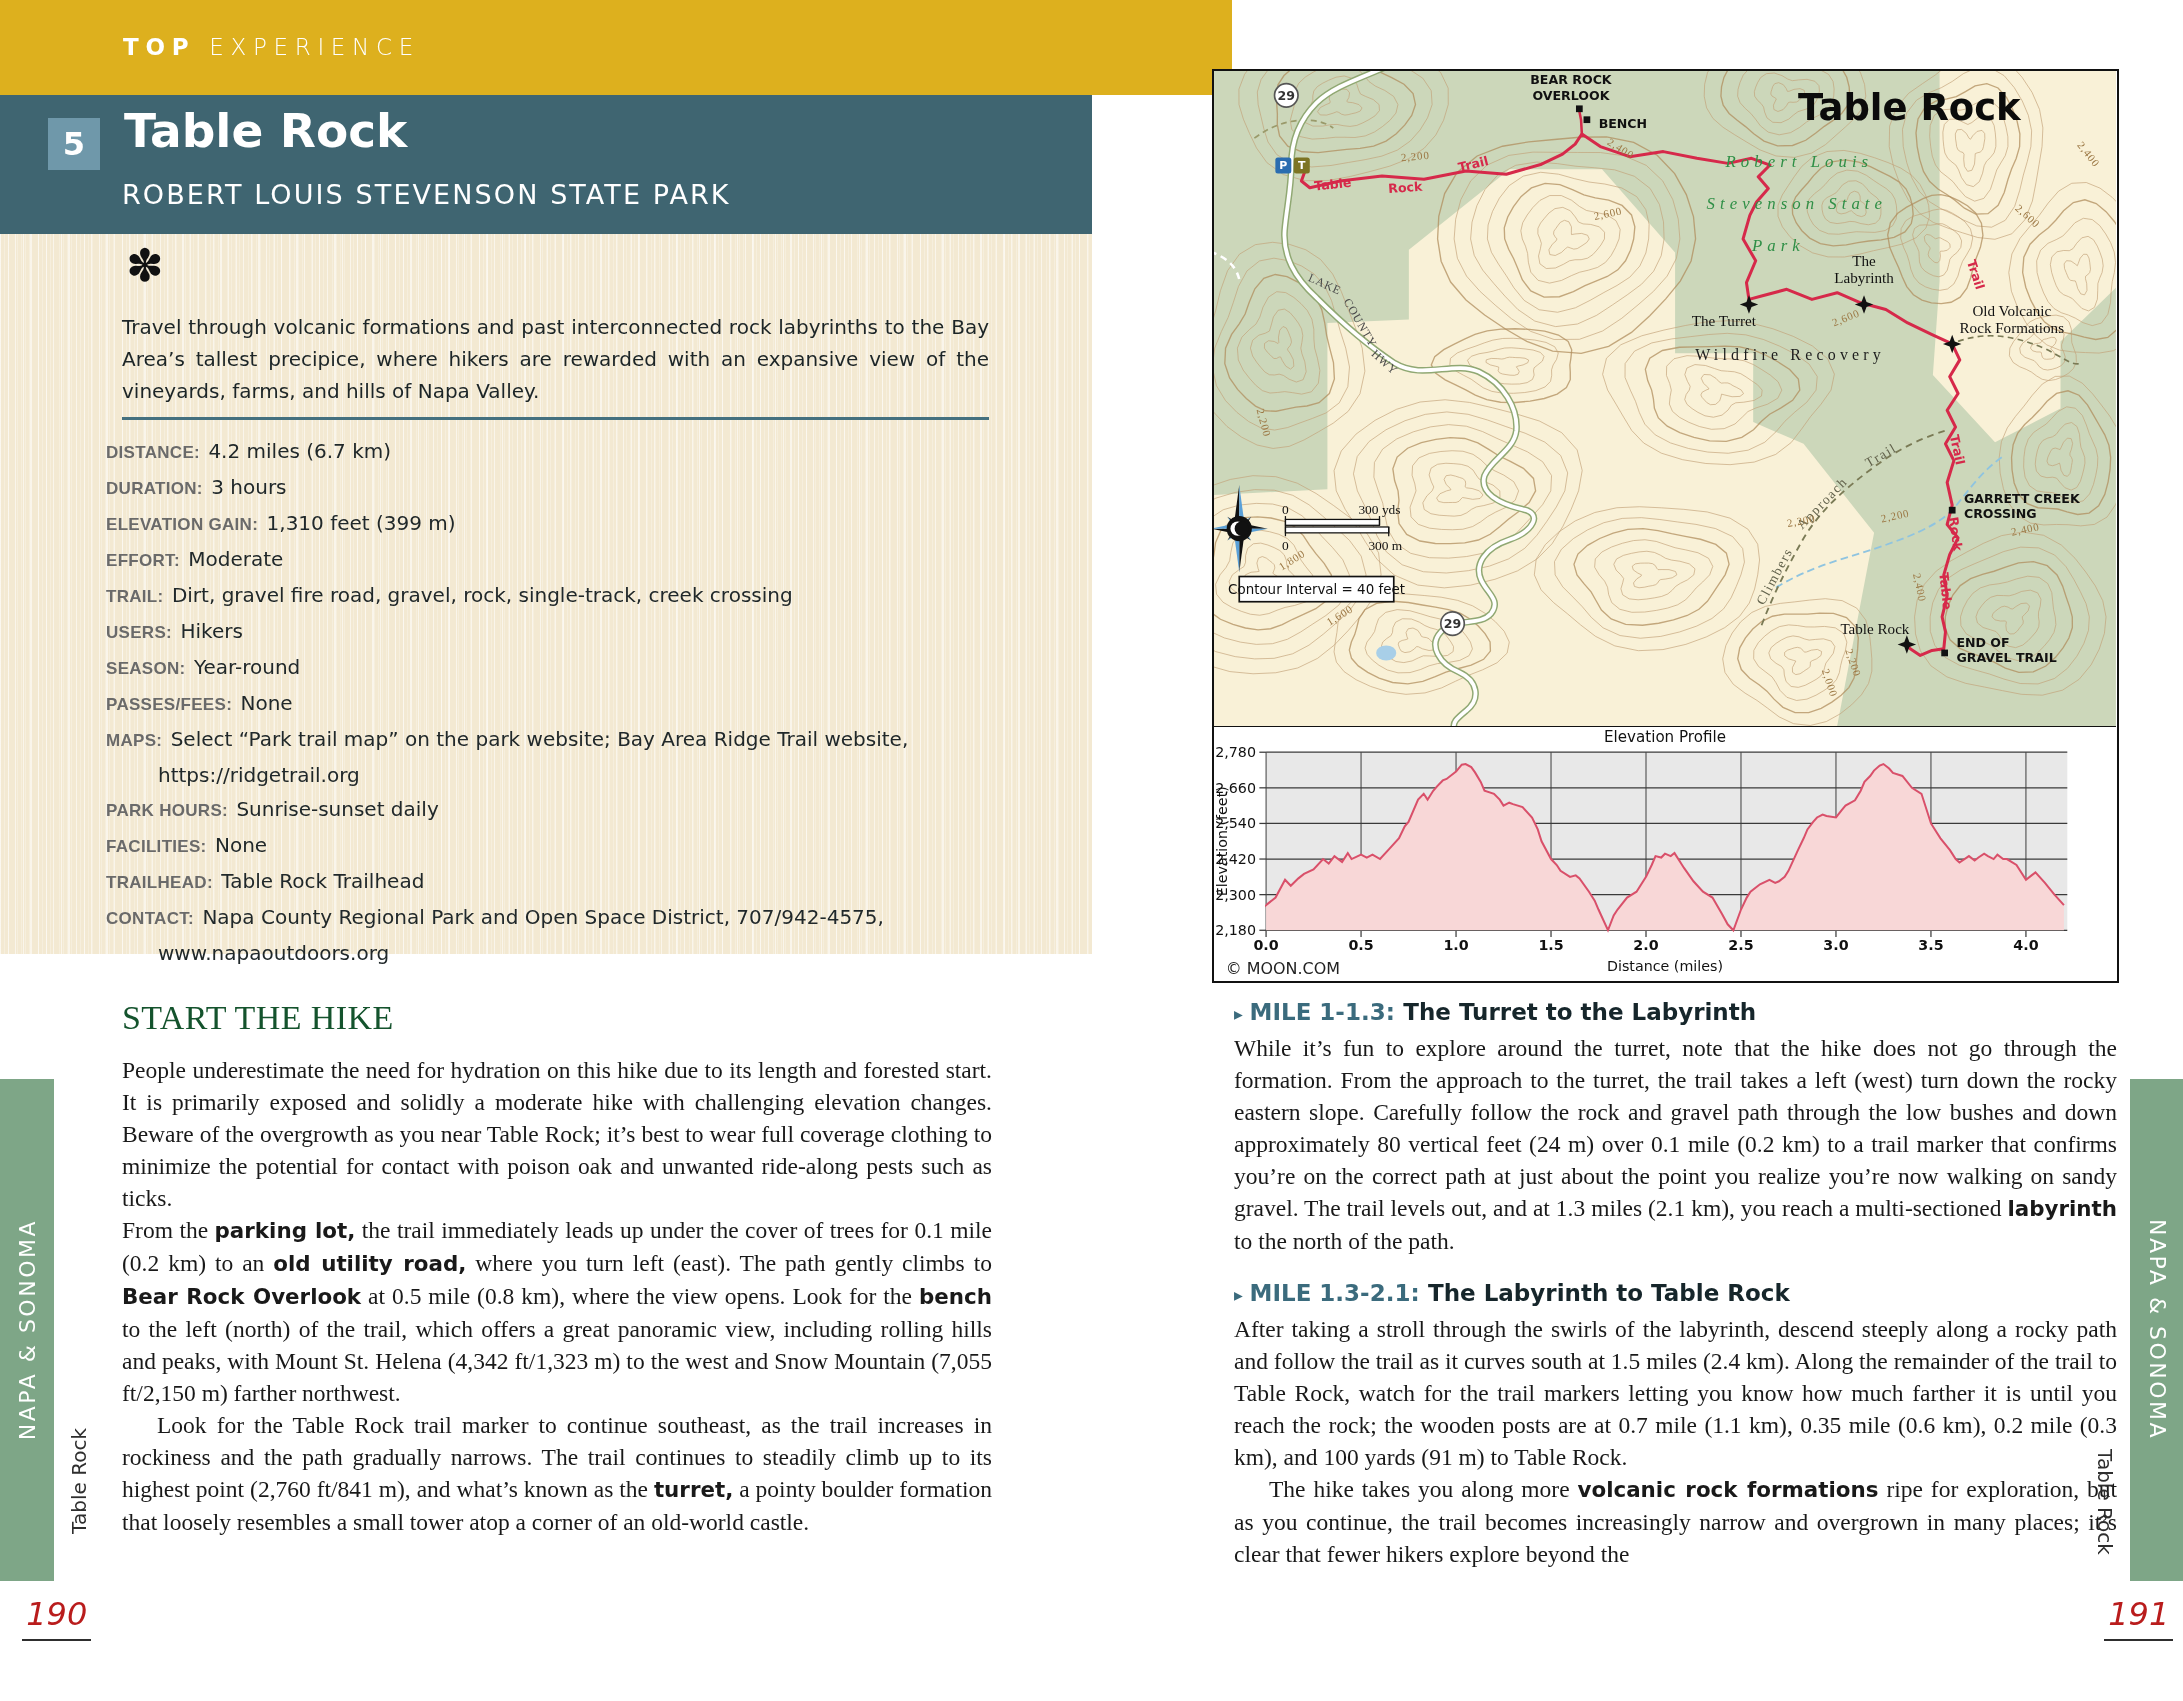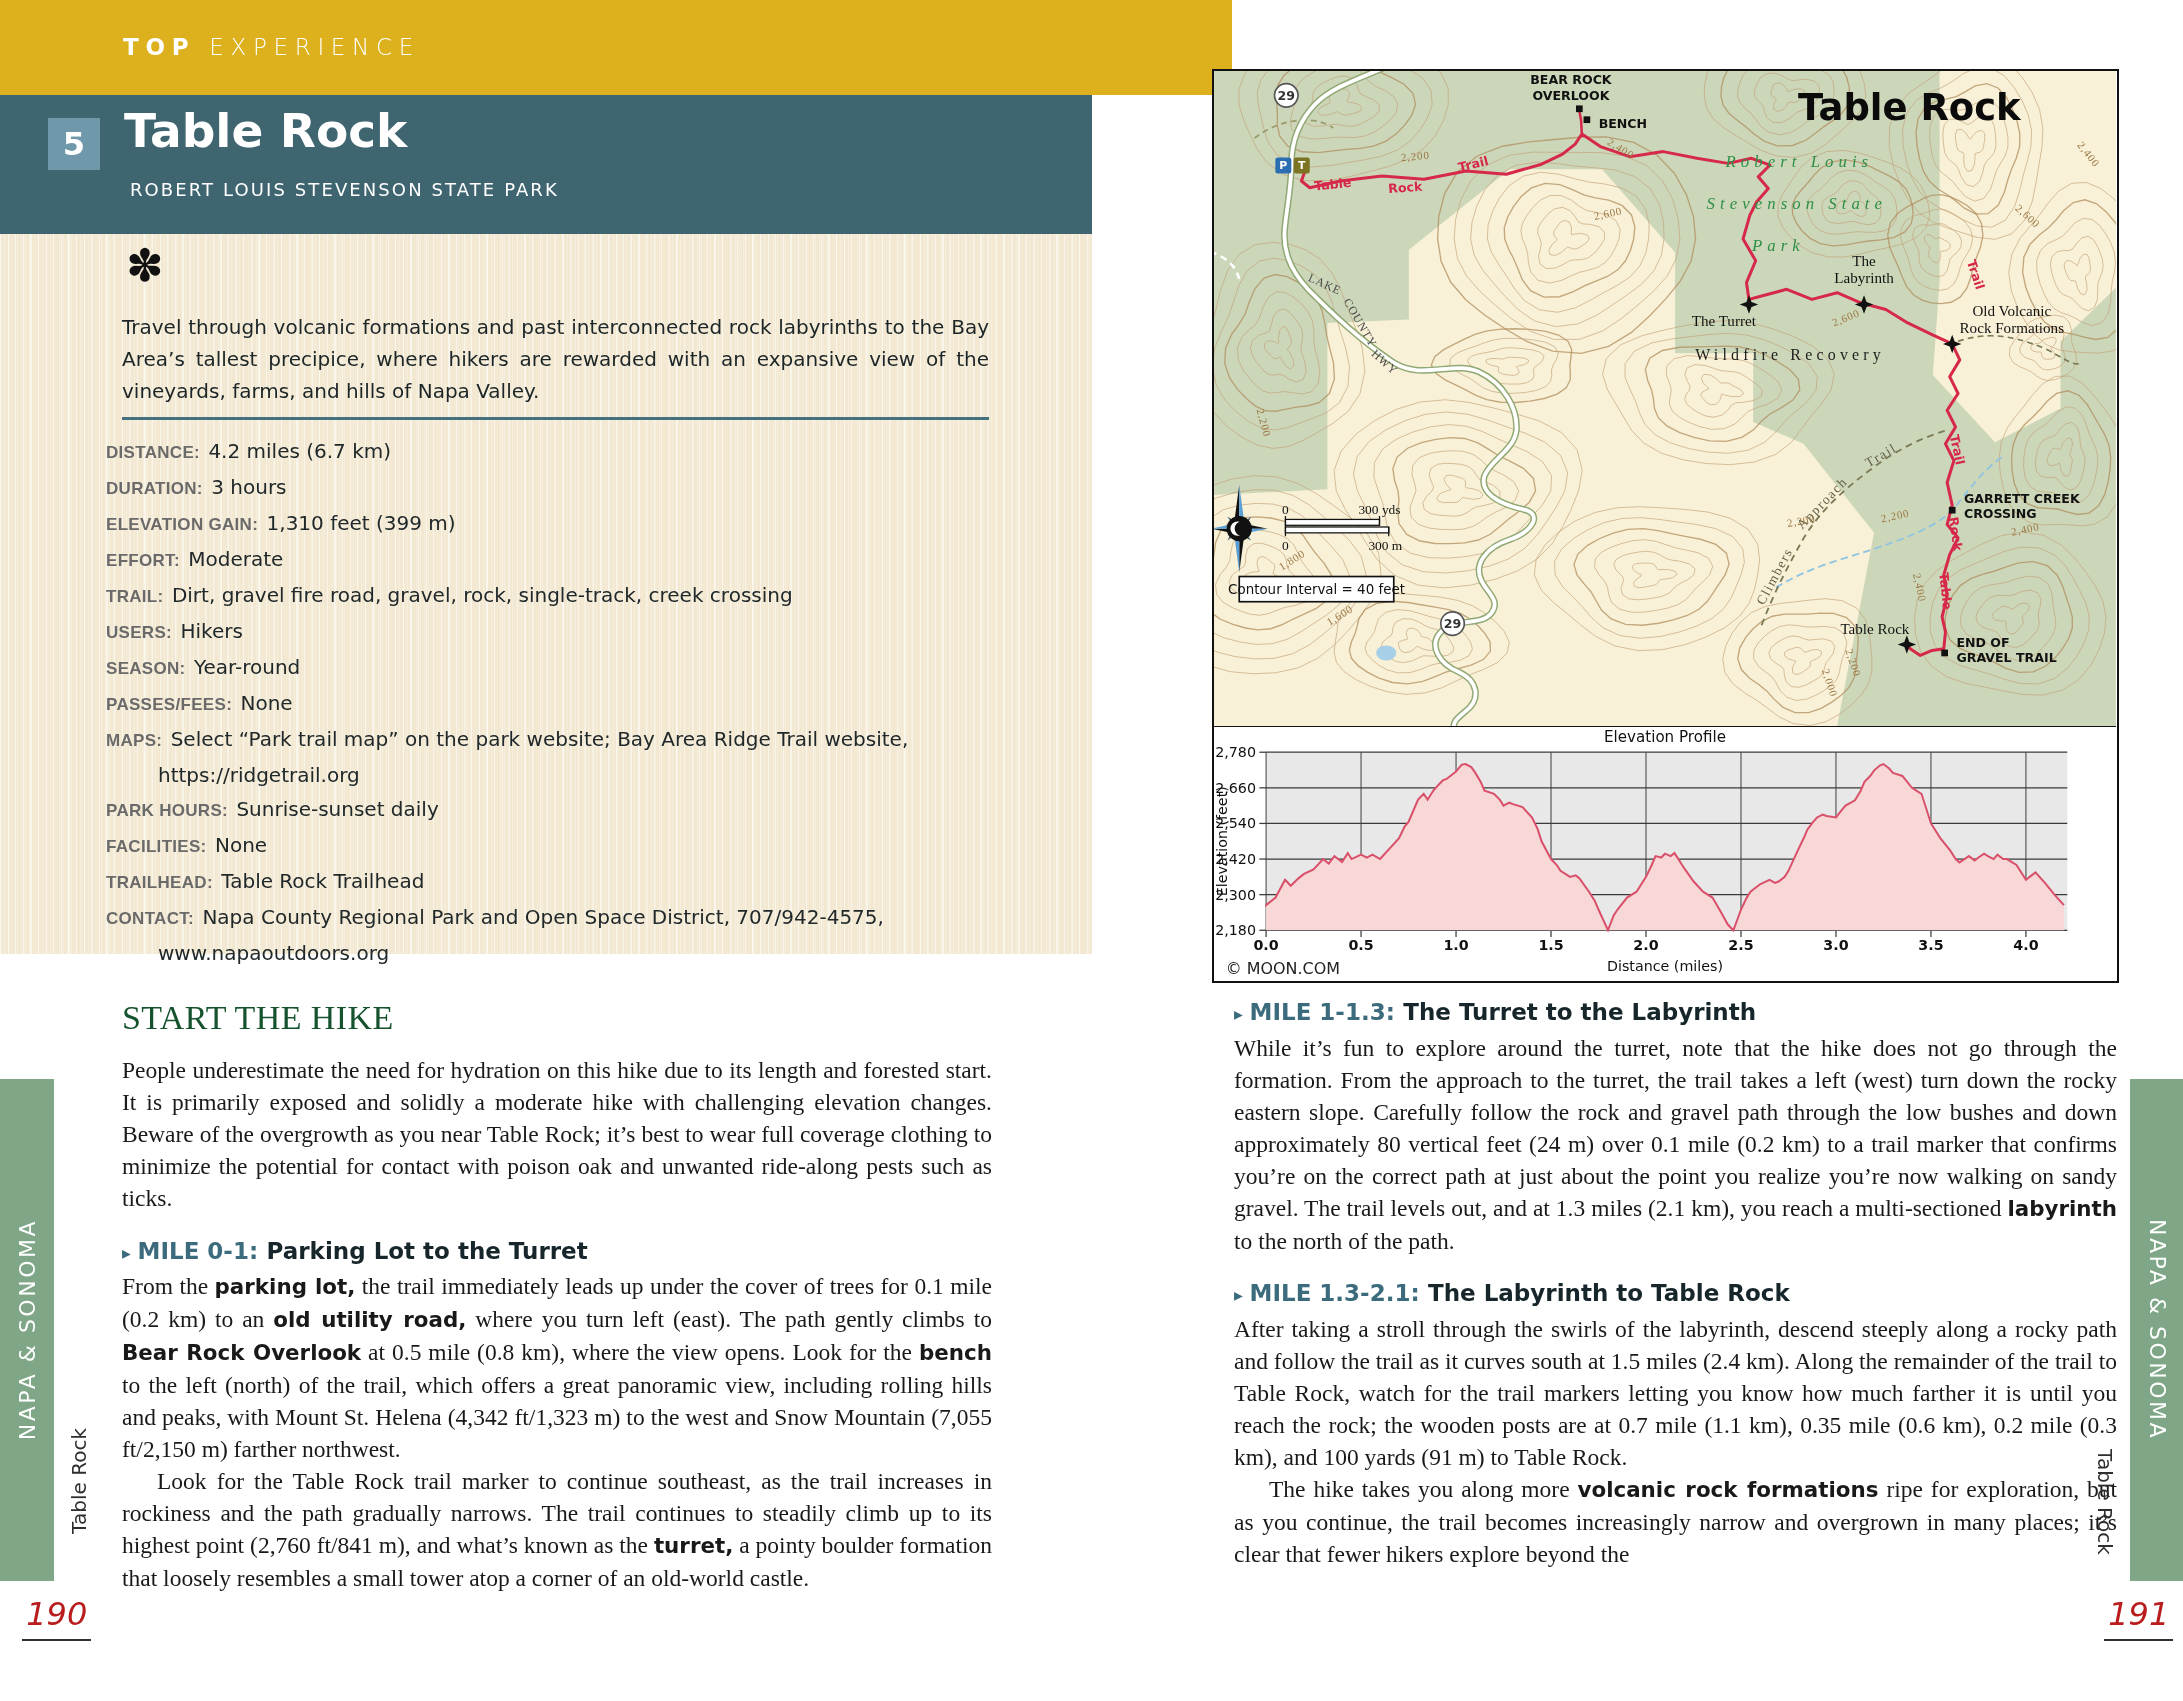--- a/index.html
+++ b/index.html
@@ -11,22 +11,22 @@
   .band-yellow .txt{position:absolute;left:123px;top:34px;color:#fff;
      font-family:"DejaVu Sans",sans-serif;font-size:23px;letter-spacing:6.7px;}
   .band-yellow .txt b{font-weight:bold;}
   .band-yellow .txt span{font-weight:300;}
   .band-teal{position:absolute;left:0;top:95px;width:1092px;height:139px;background:#3f6571;}
   .numbox{position:absolute;left:48px;top:23px;width:52px;height:52px;background:#6f98aa;
      display:flex;align-items:center;justify-content:center;color:#fff;
      font-family:"DejaVu Sans",sans-serif;font-size:32px;font-weight:bold;}
   .h-title{position:absolute;left:124px;top:8.4px;color:#fff;
      font-family:"DejaVu Sans",sans-serif;font-size:47px;font-weight:bold;}
-  .h-sub{position:absolute;left:130px;top:84px;color:#fff;
-     font-family:"DejaVu Sans",sans-serif;font-size:18px;letter-spacing:2.1px;}
+  .h-sub{position:absolute;left:122px;top:84px;color:#fff;
+     font-family:"DejaVu Sans",sans-serif;font-size:27px;letter-spacing:2.1px;}
 
   
   .cream{position:absolute;left:0;top:234px;width:1092px;height:720px;background:#f3e9d2;
      background-image:
        repeating-linear-gradient(90deg, rgba(255,255,255,.55) 0 1.3px, rgba(255,255,255,0) 1.3px 7.6px),
        repeating-linear-gradient(90deg, rgba(255,255,255,.25) 0 0.8px, rgba(255,255,255,0) 0.8px 4.2px);}
   .flower{position:absolute;left:126px;top:5px;font-size:45px;color:#111;font-family:"DejaVu Sans",sans-serif;}
   .intro{position:absolute;left:122px;top:77px;width:867px;
      font-family:"DejaVu Sans",sans-serif;font-size:20px;line-height:32px;color:#1c2527;
      text-align:justify;}
@@ -128,23 +128,20 @@
         <div class="stat"><span class="s-label">PARK HOURS:</span><span class="s-value">Sunrise-sunset daily</span></div>
         <div class="stat"><span class="s-label">FACILITIES:</span><span class="s-value">None</span></div>
         <div class="stat"><span class="s-label">TRAILHEAD:</span><span class="s-value">Table Rock Trailhead</span></div>
         <div class="stat"><span class="s-label">CONTACT:</span><span class="s-value">Napa County Regional Park and Open Space District, 707/942-4575, www.napaoutdoors.org</span></div>
       </div>
   </div>
 
   <div class="col" id="col-left">
     <h2 class="start-head">START THE HIKE</h2>
     <p class="body-p">People underestimate the need for hydration on this hike due to its length and forested start. It is primarily exposed and solidly a moderate hike with challenging elevation changes. Beware of the overgrowth as you near Table Rock; it’s best to wear full coverage clothing to minimize the potential for contact with poison oak and unwanted ride-along pests such as ticks.</p>
-    <div class="mile-head">
-      <span class="arrow">▸</span><span class="mile">MILE 0-1:</span><span class="mtitle">Parking Lot to the Turret</span>
-    </div>
     <p class="body-p">From the <b class="kw">parking lot,</b> the trail immediately leads up under the cover of trees for 0.1 mile (0.2 km) to an <b class="kw">old utility road,</b> where you turn left (east). The path gently climbs to <b class="kw">Bear Rock Overlook</b> at 0.5 mile (0.8 km), where the view opens. Look for the <b class="kw">bench</b> to the left (north) of the trail, which offers a great panoramic view, including rolling hills and peaks, with Mount St. Helena (4,342 ft/1,323 m) to the west and Snow Mountain (7,055 ft/2,150 m) farther northwest.</p>
     <p class="body-p indent">Look for the Table Rock trail marker to continue southeast, as the trail increases in rockiness and the path gradually narrows. The trail continues to steadily climb up to its highest point (2,760 ft/841 m), and what’s known as the <b class="kw">turret,</b> a pointy boulder formation that loosely resembles a small tower atop a corner of an old-world castle.</p>
   </div>
 
   <div id="map-panel">
     <svg id="map-svg" width="902" height="655" viewBox="0 0 1074 780">
         <rect x="0" y="0" width="1074" height="780" fill="#ccd7ba"></rect>
         <g>
           <path d="M0,505 L135,498 L135,300 L232,296 L232,213 L352,117 L462,117 L549,216 L549,336 L642,336 L642,418 L702,444 L786,550 L742,780 L0,780 Z" fill="#f9f1d7"></path>
           <path d="M864,0 L1074,0 L1074,258 L1008,322 L1008,402 L930,442 L856,362 L864,250 Z" fill="#f9f1d7"></path>

